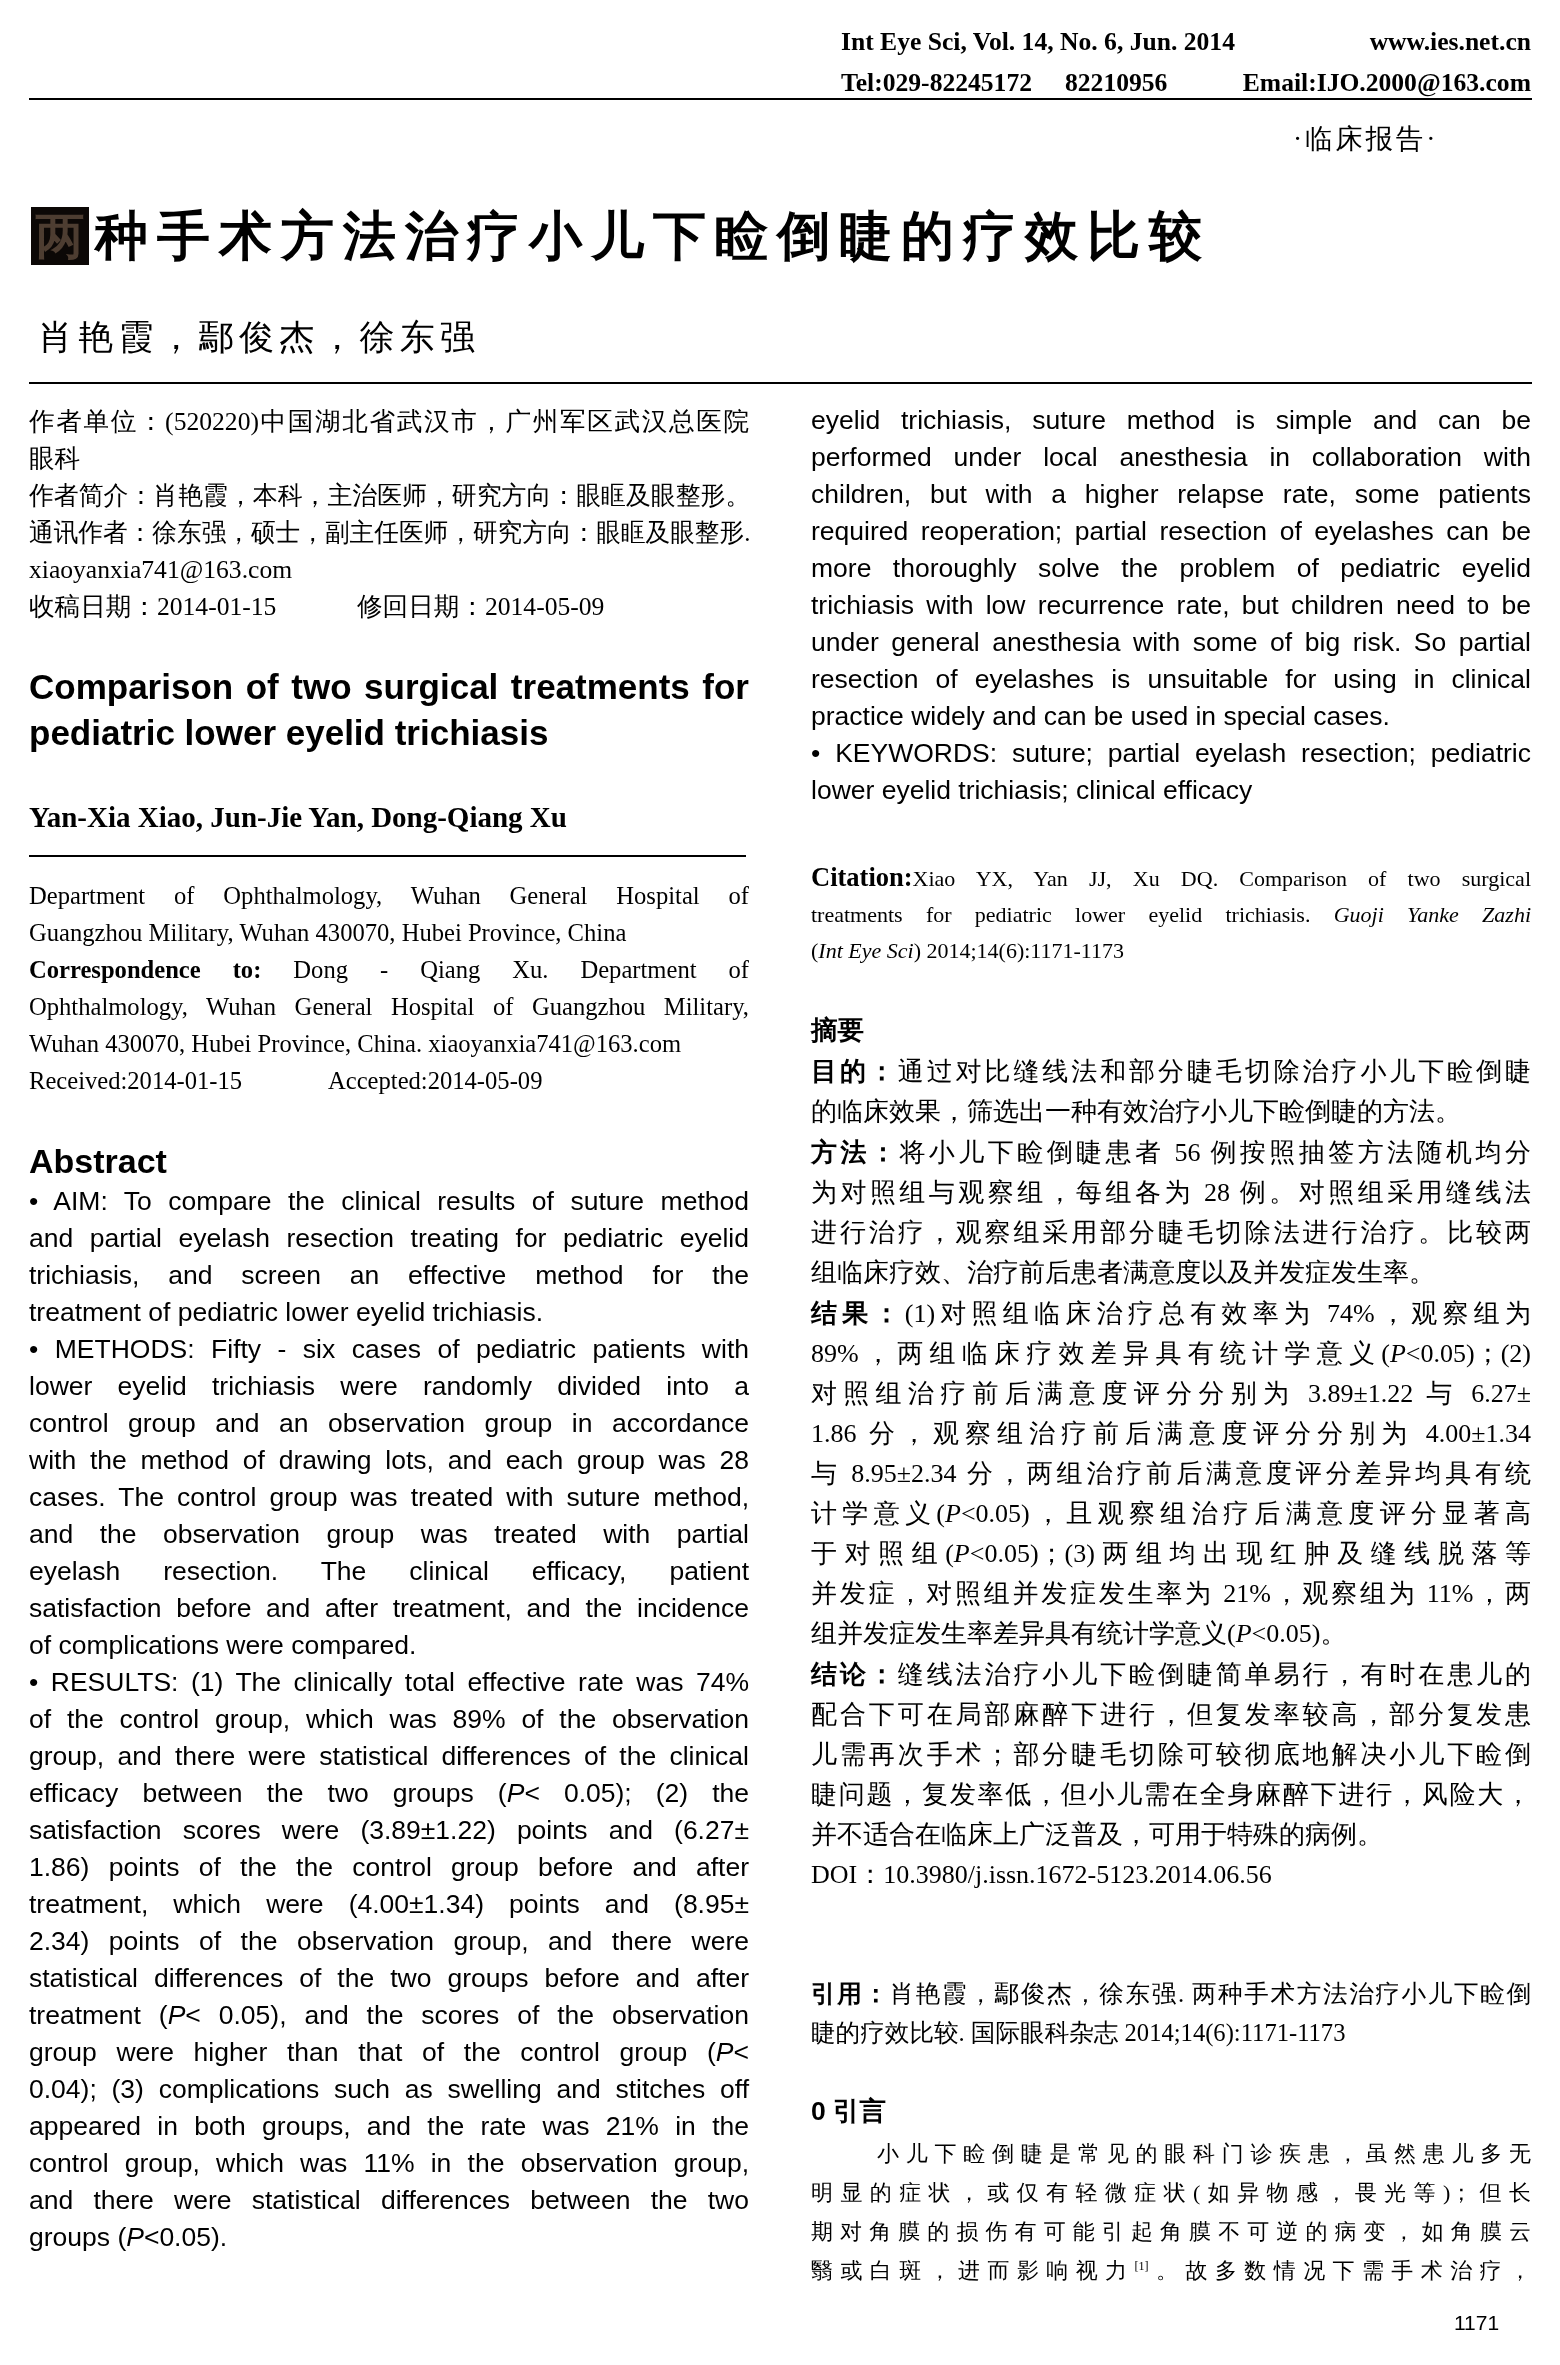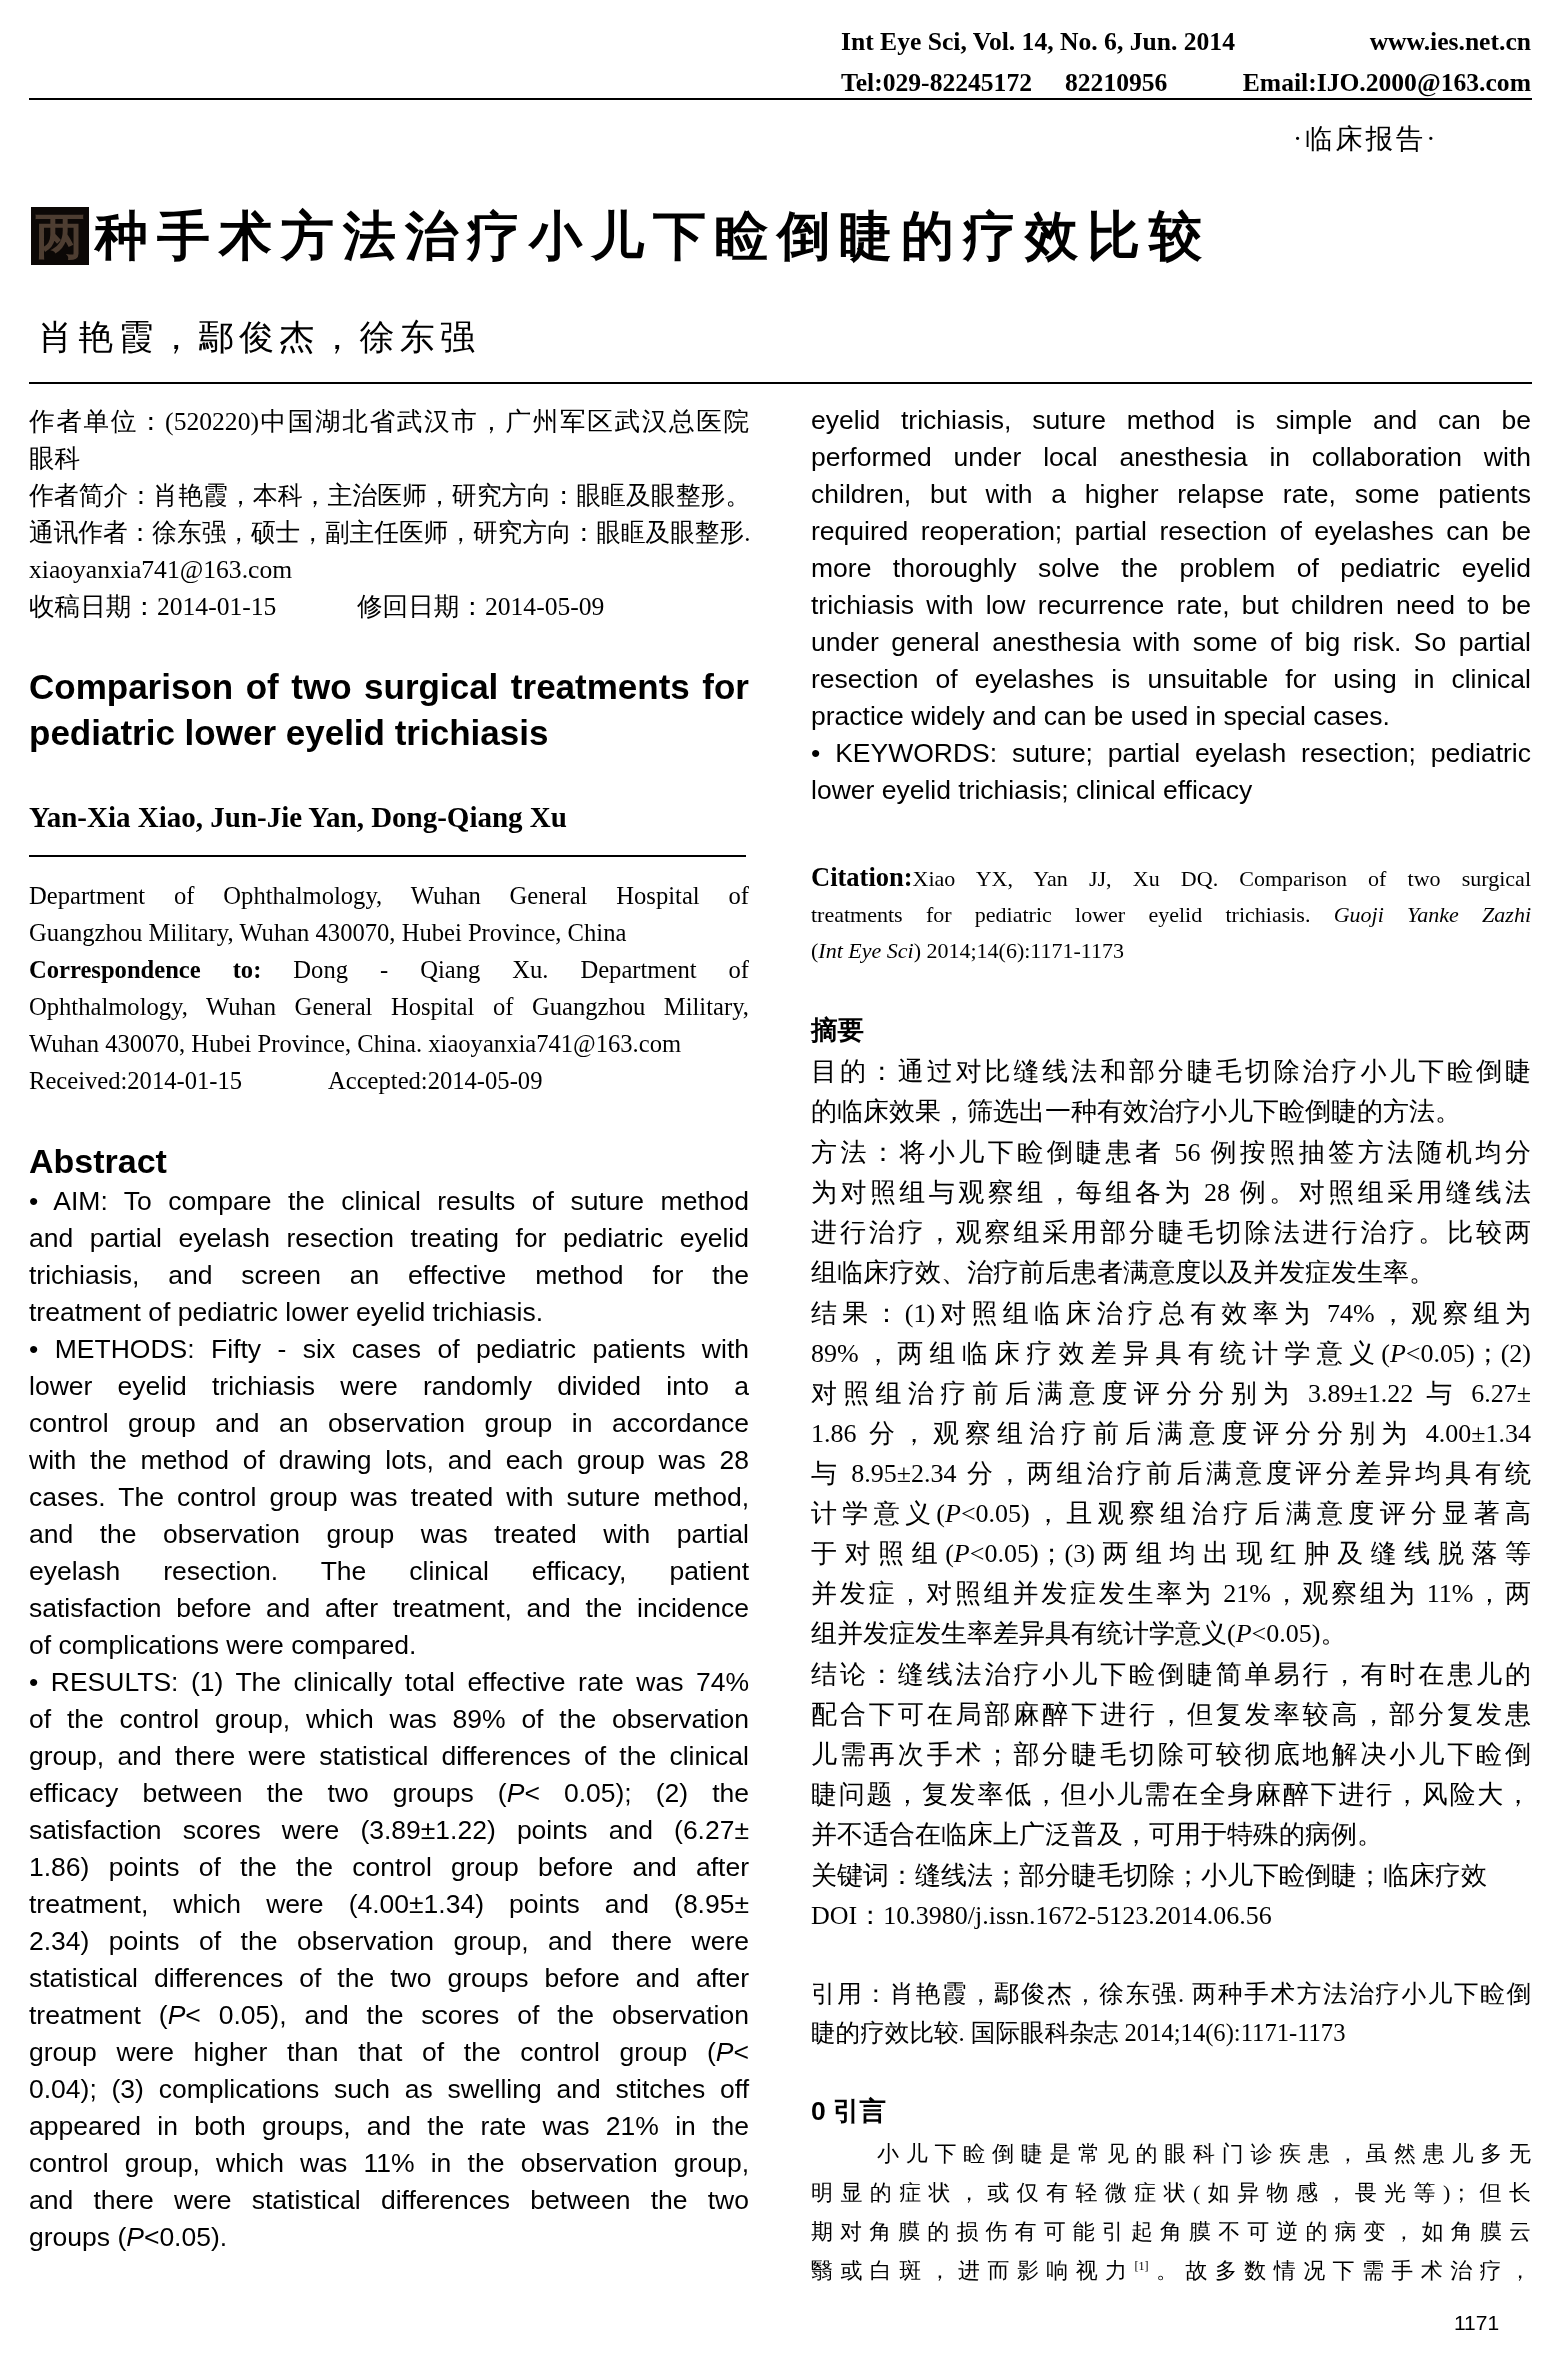--- a/index.html
+++ b/index.html
@@ -47,21 +47,21 @@
   #dept { top: 877px; font-size: 24.6px; line-height: 37px; }
   #dept .seg-field2 { left: 299px; }
   #abs-head { top: 1142px; font-size: 34px; line-height: 38px; font-weight: bold; }
   #abs-en { top: 1183px; font-size: 26.5px; line-height: 37px; }
 
   #abs-en2 { top: 402px; font-size: 26.5px; line-height: 37px; }
   #cite-en { top: 859px; font-size: 22px; line-height: 36px; }
   #cite-en .seg-b { font-size: 26.5px; }
   #abs-cn-head { top: 1014px; font-size: 26.5px; line-height: 33px; font-weight: bold; }
   #abs-cn { top: 1051px; font-size: 26px; line-height: 40px; }
-  #abs-cn .seg-b, #cite-cn .seg-b { font-family: "Liberation Sans", "DejaVu Sans", sans-serif; font-weight: normal; }
+  #abs-cn .seg-b, #cite-cn .seg-b { font-family: "Liberation Sans", "DejaVu Sans", sans-serif; font-weight: bold; }
   #cite-cn { top: 1974px; font-size: 24.6px; line-height: 39px; }
   #intro-head { top: 2095px; font-size: 26.5px; line-height: 33px; font-weight: bold; }
   #intro { top: 2134px; font-size: 22px; line-height: 39px; }
   #page-num { left: 1454px; top: 2312px; font-size: 21px; line-height: 21px; }
 </style>
 </head>
 <body>
 
 <div id="hdr-journal" class="hdr">Int Eye Sci, Vol. 14, No. 6, Jun.  2014</div>
 <div id="hdr-web" class="hdr">www.ies.net.cn</div>
@@ -209,23 +209,20 @@
       <div class="ln"><span class="inner" style=""><span class="seg">组并发症发生率差异具有统计学意义(</span><span class="seg-i">P</span><span class="seg">&lt;0.05)。</span></span></div>
     </div>
     <div class="para">
       <div class="ln j"><span class="inner" style=""><span class="seg-b">结论：</span><span class="seg">缝线法治疗小儿下睑倒睫简单易行，有时在患儿的</span></span></div>
       <div class="ln j"><span class="inner" style="">配合下可在局部麻醉下进行，但复发率较高，部分复发患</span></div>
       <div class="ln j"><span class="inner" style="">儿需再次手术；部分睫毛切除可较彻底地解决小儿下睑倒</span></div>
       <div class="ln j"><span class="inner" style="">睫问题，复发率低，但小儿需在全身麻醉下进行，风险大，</span></div>
       <div class="ln"><span class="inner" style="">并不适合在临床上广泛普及，可用于特殊的病例。</span></div>
     </div>
     <div class="para">
-      <div class="ln"><span class="inner" style=""><span class="seg-b">关键词：</span><span class="seg">缝线法；部分睫毛切除；小儿下睑倒睫；临床疗效</span></span></div>
-    </div>
-    <div class="para">
       <div class="ln"><span class="inner" style="">DOI：10.3980/j.issn.1672-5123.2014.06.56</span></div>
     </div>
   </div>
 
 <div id="cite-cn" class="blk colR serif">
     <div class="para">
       <div class="ln j"><span class="inner" style=""><span class="seg-b">引用：</span><span class="seg">肖艳霞，鄢俊杰，徐东强. 两种手术方法治疗小儿下睑倒</span></span></div>
       <div class="ln"><span class="inner" style="">睫的疗效比较. 国际眼科杂志 2014;14(6):1171-1173</span></div>
     </div>
   </div>

